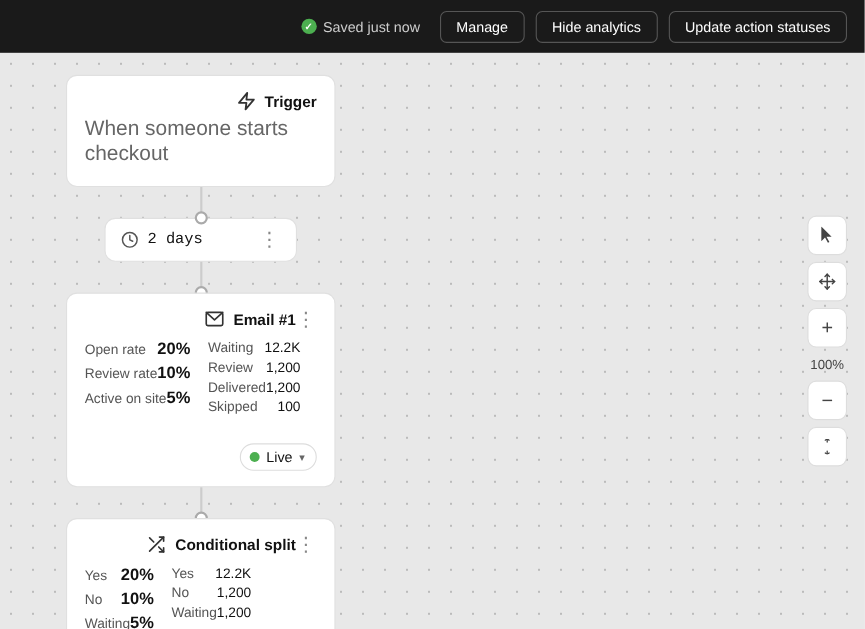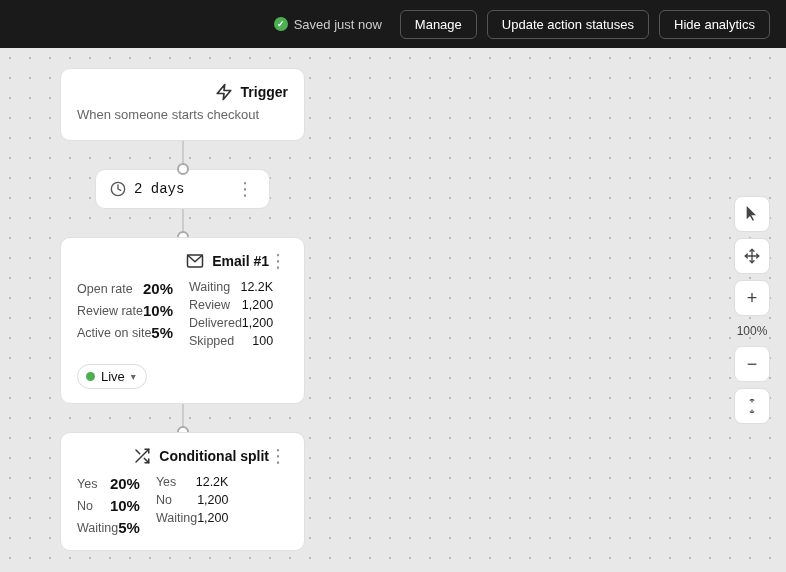--- a/index.html
+++ b/index.html
@@ -108,21 +108,21 @@
     }
 
     .node-title {
       font-weight: 600;
       font-size: 14px;
       color: #111;
     }
 
     .node-subtitle {
       color: #666;
-      font-size: 13px;
+      font-size: 19px;
       margin-top: 0;
     }
 
     
     .connector {
       width: 2px;
       background: #ccc;
       height: 28px;
       margin: 0 auto;
       position: relative;
@@ -192,21 +192,22 @@
       color: #111;
     }
     .stat-value.pct {
       font-size: 15px;
       font-weight: 600;
     }
 
     
     .live-badge-wrap {
       display: flex;
-      margin-top: 16px;
+      justify-content: flex-end;
+      margin-top: 26px;
     }
     .live-badge {
       display: flex;
       align-items: center;
       gap: 6px;
       border: 1.5px solid #ddd;
       border-radius: 20px;
       padding: 4px 10px 4px 8px;
       background: white;
       cursor: pointer;
@@ -279,22 +280,22 @@
   </style>
 </head>
 <body>
 
 <div class="top-bar">
   <div class="saved-indicator">
     <div class="saved-dot"></div>
     <span>Saved just now</span>
   </div>
   <button class="top-btn">Manage</button>
+  <button class="top-btn">Hide analytics</button>
   <button class="top-btn">Update action statuses</button>
-  <button class="top-btn">Hide analytics</button>
 </div>
 
 <div class="canvas">
 
   <div class="workflow">
 
     <div class="node-card trigger-card">
       <div class="node-header">
         <div class="node-title-group">
           <span class="icon-trigger">

